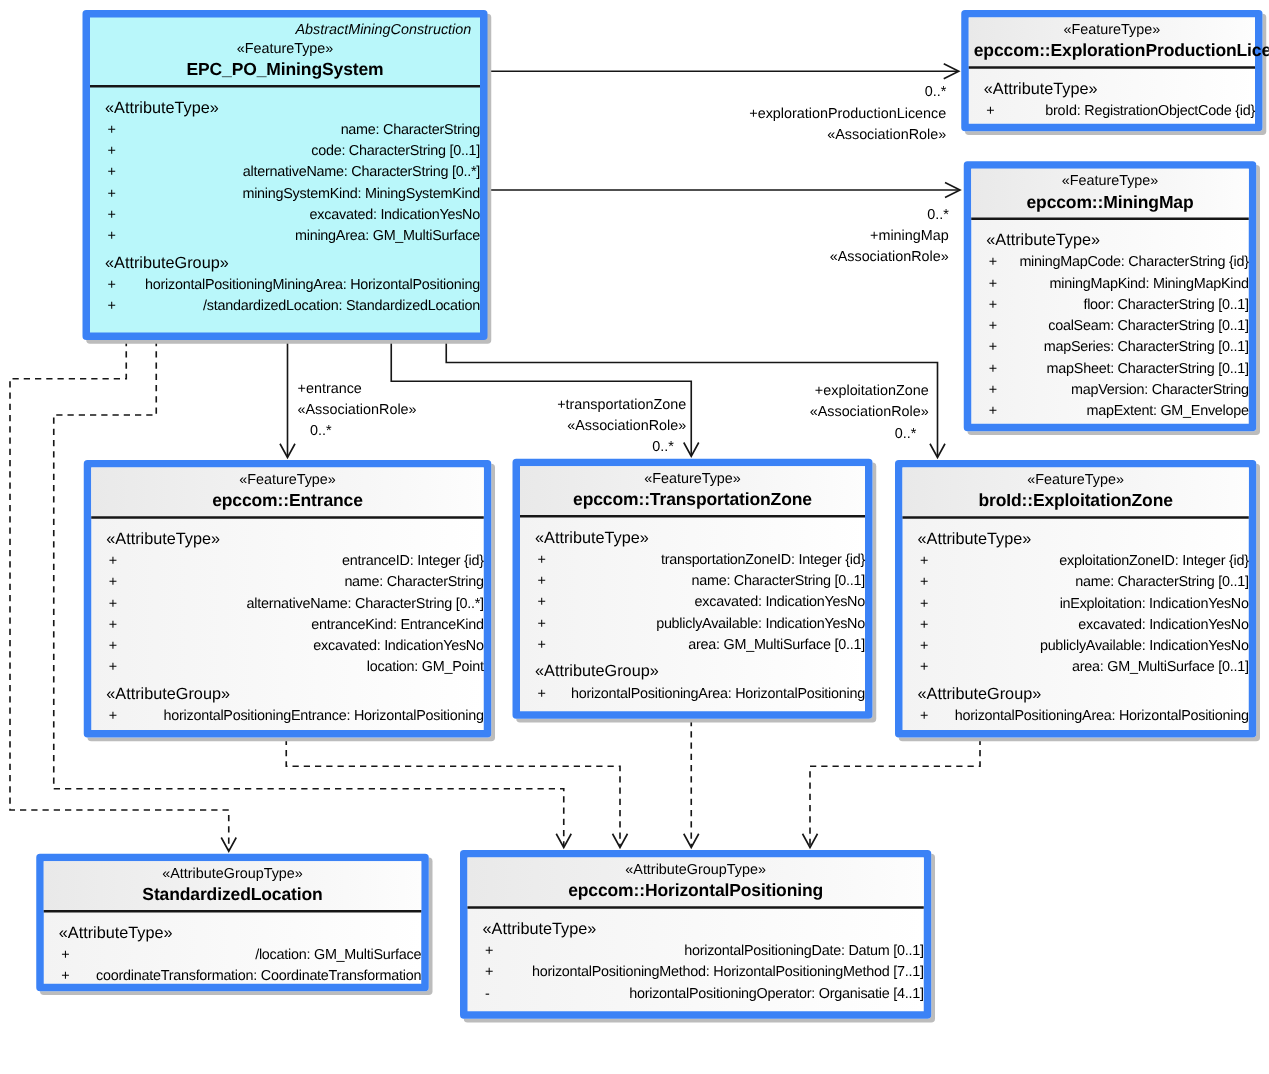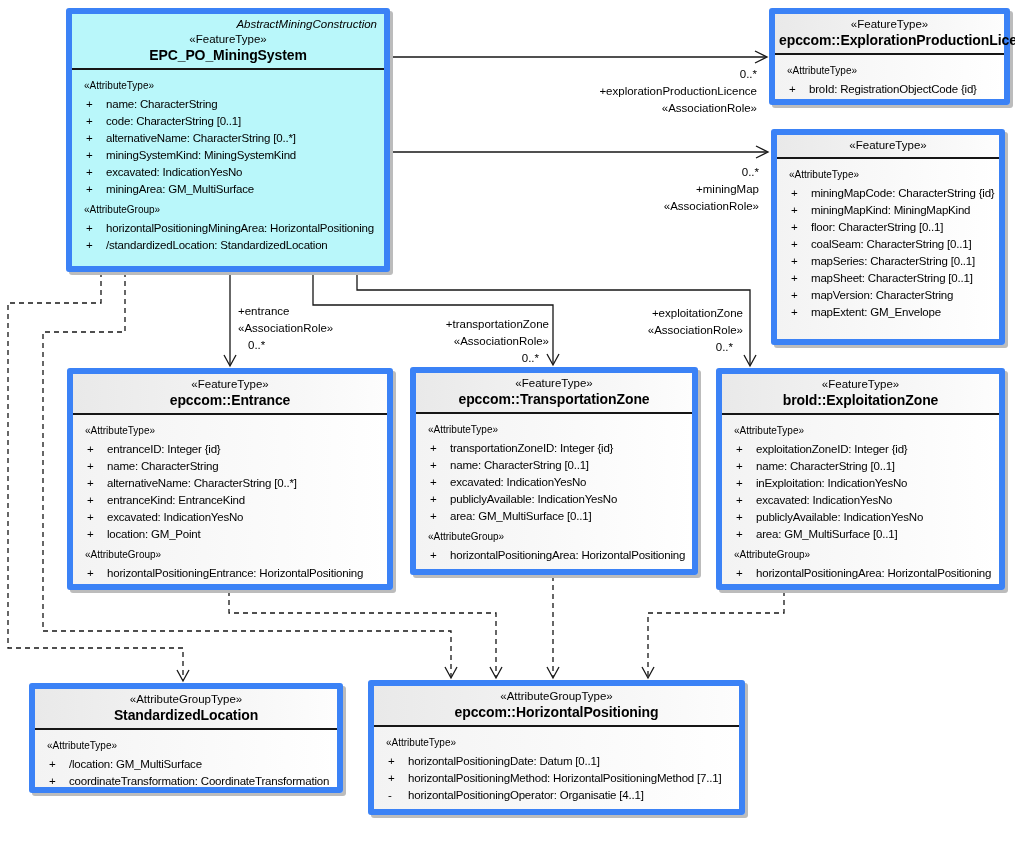--- a/index.html
+++ b/index.html
@@ -17,24 +17,24 @@
   .uml-box.highlight{background:#b9f7fa;}
   .uml-box .hdr{
     border-bottom:2px solid #161616;text-align:center;padding:3px 4px 4px 4px;
     background:linear-gradient(90deg,#e9e9e9,#fdfdfd);box-sizing:border-box;
   }
   .uml-box.highlight .hdr{background:transparent;}
   .tagline{font-size:11.5px;font-style:italic;text-align:right;padding-right:3px;line-height:15px;}
   .stereotype{font-size:11.5px;line-height:15px;}
   .cls-name{font-size:14px;font-weight:bold;line-height:17px;letter-spacing:-0.1px;}
   .body{padding-top:4px;}
-  .sec-hdr{font-size:10px;margin:5px 0 3px 12px;line-height:14px;}
+  .sec-hdr{font-size:13px;margin:5px 0 3px 12px;line-height:14px;}
   .attr-row{display:flex;font-size:11.5px;line-height:17px;letter-spacing:-0.2px;padding-left:14px;white-space:nowrap;}
   .attr-vis{width:20px;flex:0 0 20px;}
-  .attr-text{flex:1;}
+  .attr-text{flex:1;text-align:right;}
 
   .conn-label{position:absolute;font-size:11.5px;line-height:17px;white-space:nowrap;}
   .conn-label.right{text-align:right;}
   .conn-label .mult-pad-r{padding-right:10px;}
   .conn-label .mult-pad-l{padding-left:10px;}
 
   svg#wires{position:absolute;inset:0;pointer-events:none;}
   svg#wires path{pointer-events:stroke;}
   .wire{fill:none;stroke:#161616;stroke-width:1.3px;}
   .wire.dashed{stroke-dasharray:5,4;}
@@ -145,20 +145,21 @@
           <div class="attr-row">
             <span class="attr-vis">+</span>
             <span class="attr-text">broId: RegistrationObjectCode {id}</span>
           </div>
         </div>
   </div>
       <div class="uml-box" style="left: 771px; top: 129px; width: 234px; height: 216px;">
     <div class="hdr">
 
       <div class="stereotype">«FeatureType»</div>
+      <div class="cls-name">epccom::MiningMap</div>
     </div>
     <div class="body">
           <div class="sec-hdr">«AttributeType»</div>
           <div class="attr-row">
             <span class="attr-vis">+</span>
             <span class="attr-text">miningMapCode: CharacterString {id}</span>
           </div>
           <div class="attr-row">
             <span class="attr-vis">+</span>
             <span class="attr-text">miningMapKind: MiningMapKind</span>

